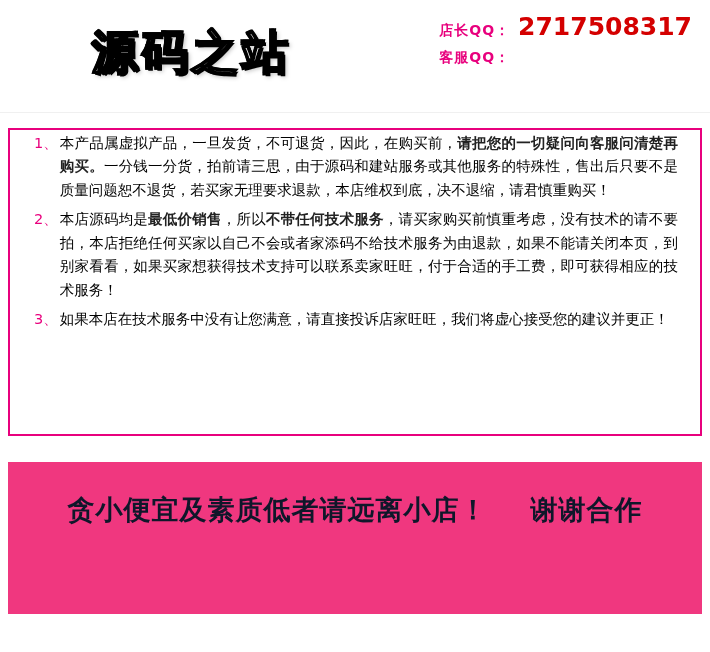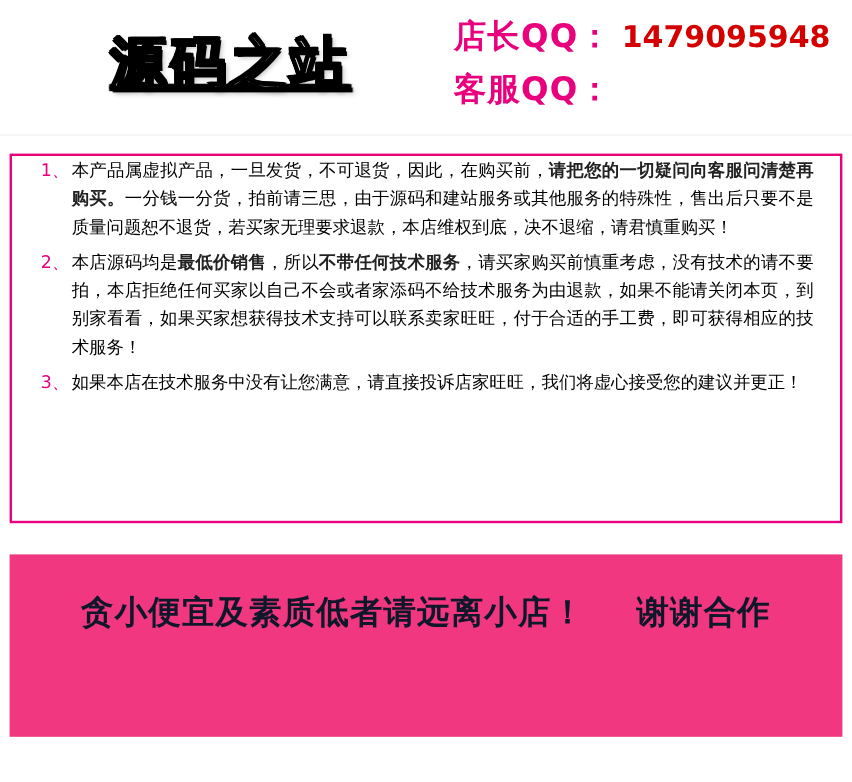--- a/index.html
+++ b/index.html
@@ -35,36 +35,35 @@
     top: 22px;
     font-family: "DejaVu Sans", "Liberation Sans", sans-serif;
     font-size: 46px;
     font-weight: bold;
     letter-spacing: 4px;
     color: #ffffff;
     -webkit-text-stroke: 2px #000000;
     text-shadow:
       2px 2px 0 #000, -1px -1px 0 #000, 1px -1px 0 #000, -1px 1px 0 #000,
       3px 3px 4px rgba(0,0,0,0.25);
-    text-decoration: underline;
   }
   .qq-block {
     position: absolute;
     right: 18px;
     top: 12px;
     text-align: left;
   }
   .qq-line {
     display: flex;
     align-items: baseline;
     margin-bottom: 8px;
     white-space: nowrap;
   }
   .qq-label {
-    font-size: 27px;
+    font-size: 14px;
     font-weight: bold;
     color: #e8007d;
     letter-spacing: 1px;
   }
   .qq-number {
     font-size: 25px;
     font-weight: bold;
     color: #d40000;
     margin-left: 8px;
     font-family: "DejaVu Sans", "Liberation Sans", sans-serif;
@@ -180,21 +179,21 @@
 </head>
 <body>
 
 <div class="page">
 
   <div class="header">
     <div class="logo">源码之站</div>
     <div class="qq-block">
       <div class="qq-line">
         <span class="qq-label">店长QQ：</span>
-        <span class="qq-number">1479095948</span>
+        <span class="qq-number">2717508317</span>
       </div>
       <div class="qq-line">
         <span class="qq-label">客服QQ：</span>
       </div>
     </div>
   </div>
 
   <div class="notice-box">
     <div class="notice-body" id="notice-list">
         <div class="notice-item">

